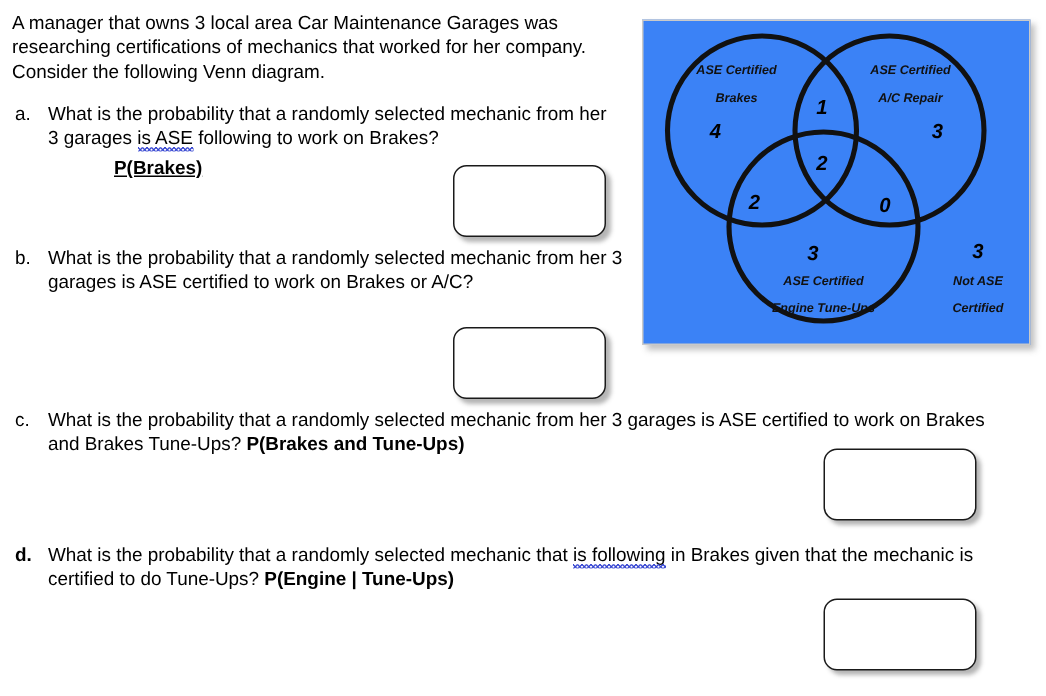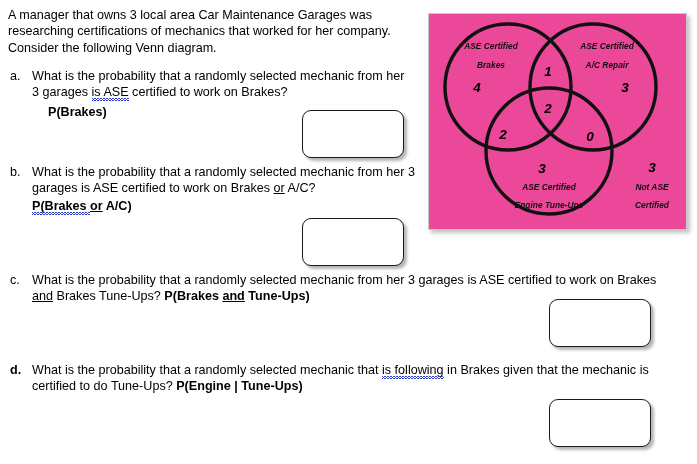--- a/index.html
+++ b/index.html
@@ -48,32 +48,33 @@
   }
   .q .qbody {
     margin-left: 22px;
   }
   .q-a  { left: 10px; top: 68px;  width: 400px; }
   .q-b  { left: 10px; top: 164px; width: 410px; }
   .q-c  { left: 10px; top: 272px; width: 660px; }
   .q-d  { left: 10px; top: 362px; width: 660px; }
 
   .bold   { font-weight: bold; }
-  .uline  { text-decoration: underline; }
+  .uline  { }
 
   .pexpr {
     display: block;
     font-weight: bold;
     margin-top: 1px;
   }
   .pexpr-indent {
     display: block;
     font-weight: bold;
     margin-top: 3px;
-    margin-left: 16px;
+    margin-left: 44px;
+    text-decoration: underline;
   }
   .inline-p {
     font-weight: bold;
   }
 
   
   .sq {
     position: relative;
     white-space: nowrap;
   }
@@ -104,21 +105,21 @@
   .box-c { left: 549px; top: 299px; width: 100px; height: 46px; }
   .box-d { left: 549px; top: 399px; width: 100px; height: 46px; }
 
   
   .venn-frame {
     position: absolute;
     left: 428px;
     top: 13px;
     width: 257px;
     height: 215px;
-    background: #ec4899;
+    background: #3b82f6;
     border: 1px solid #c9c9c9;
     box-shadow: 3px 3px 4px rgba(120,120,120,0.45);
     overflow: hidden;
   }
   .venn-frame svg {
     display: block;
   }
   .venn-label {
     font-family: "Liberation Sans", sans-serif;
     font-style: italic;
@@ -137,30 +138,29 @@
 </head>
 <body>
 
 <div class="page">
 
   <div class="intro">A manager that owns 3 local area Car Maintenance Garages was researching certifications of mechanics that worked for her company.  Consider the following Venn diagram.</div>
 
   <div class="q q-a">
     <span class="marker">a.</span>
     <div class="qbody">
-      <span>What is the probability that a randomly selected mechanic from her 3 garages </span><span class="sq">is  ASE</span><span> certified to work on Brakes?</span>
+      <span>What is the probability that a randomly selected mechanic from her 3 garages </span><span class="sq">is  ASE</span><span> following to work on Brakes?</span>
       <span class="pexpr-indent">P(Brakes)</span>
     </div>
   </div>
 
   <div class="q q-b">
     <span class="marker">b.</span>
     <div class="qbody">
       <span>What is the probability that a randomly selected mechanic from her 3 garages is ASE certified to work on Brakes </span><span class="uline">or</span><span> A/C?</span>
-      <span class="pexpr"><span class="sq">P(Brakes </span><span class="uline">or</span><span> A/C)</span></span>
     </div>
   </div>
 
   <div class="q q-c">
     <span class="marker">c.</span>
     <div class="qbody">
       <span>What is the probability that a randomly selected mechanic from her 3 garages is ASE certified to work on Brakes </span><span class="uline">and</span><span> Brakes Tune-Ups? </span><span class="inline-p">P(Brakes </span><span class="inline-p uline">and</span><span class="inline-p"> Tune-Ups)</span>
     </div>
   </div>
 

